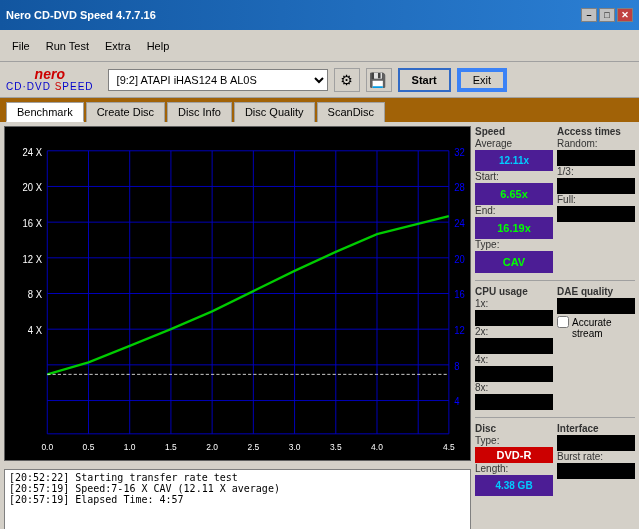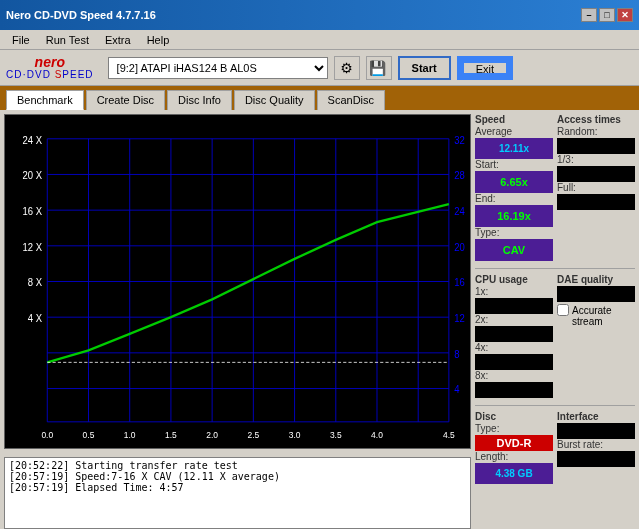--- a/index.html
+++ b/index.html
@@ -32,21 +32,21 @@
       font-size: 9px;
       display: flex; align-items: center; justify-content: center;
       cursor: pointer;
       color: black;
     }
     .win-btn.close { background: #c04040; color: white; }
 
     
     #menubar {
       background: #d4d0c8;
-      height: 20px;
+      height: 32px;
       display: flex;
       align-items: center;
       padding: 0 4px;
       border-bottom: 1px solid #a0a0a0;
     }
     .menu-item {
       padding: 2px 8px;
       cursor: pointer;
       font-size: 11px;
     }
@@ -103,21 +103,21 @@
       background: #d4d0c8;
       border: 2px solid #316ac5;
       font-size: 11px;
       font-weight: bold;
       cursor: pointer;
     }
     .btn-exit {
       height: 24px;
       padding: 0 12px;
       background: #d4d0c8;
-      border: 7px solid #3b82f6;
+      border: 4px solid #3b82f6;
       font-size: 11px;
       cursor: pointer;
     }
 
     
     #tabs {
       background: #a16207;
       display: flex;
       padding: 4px 6px 0;
       gap: 2px;

